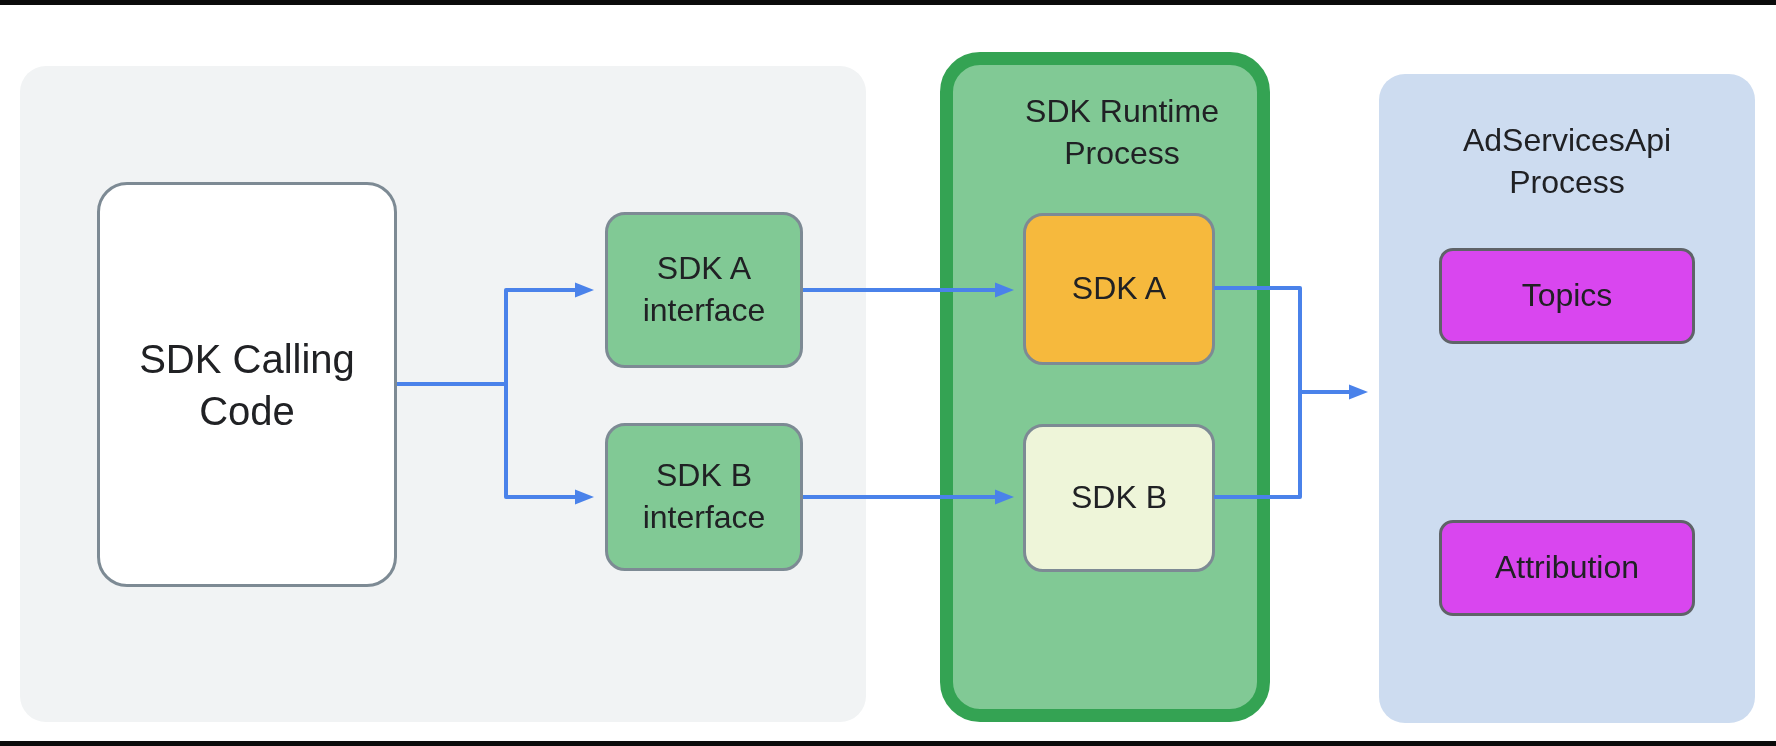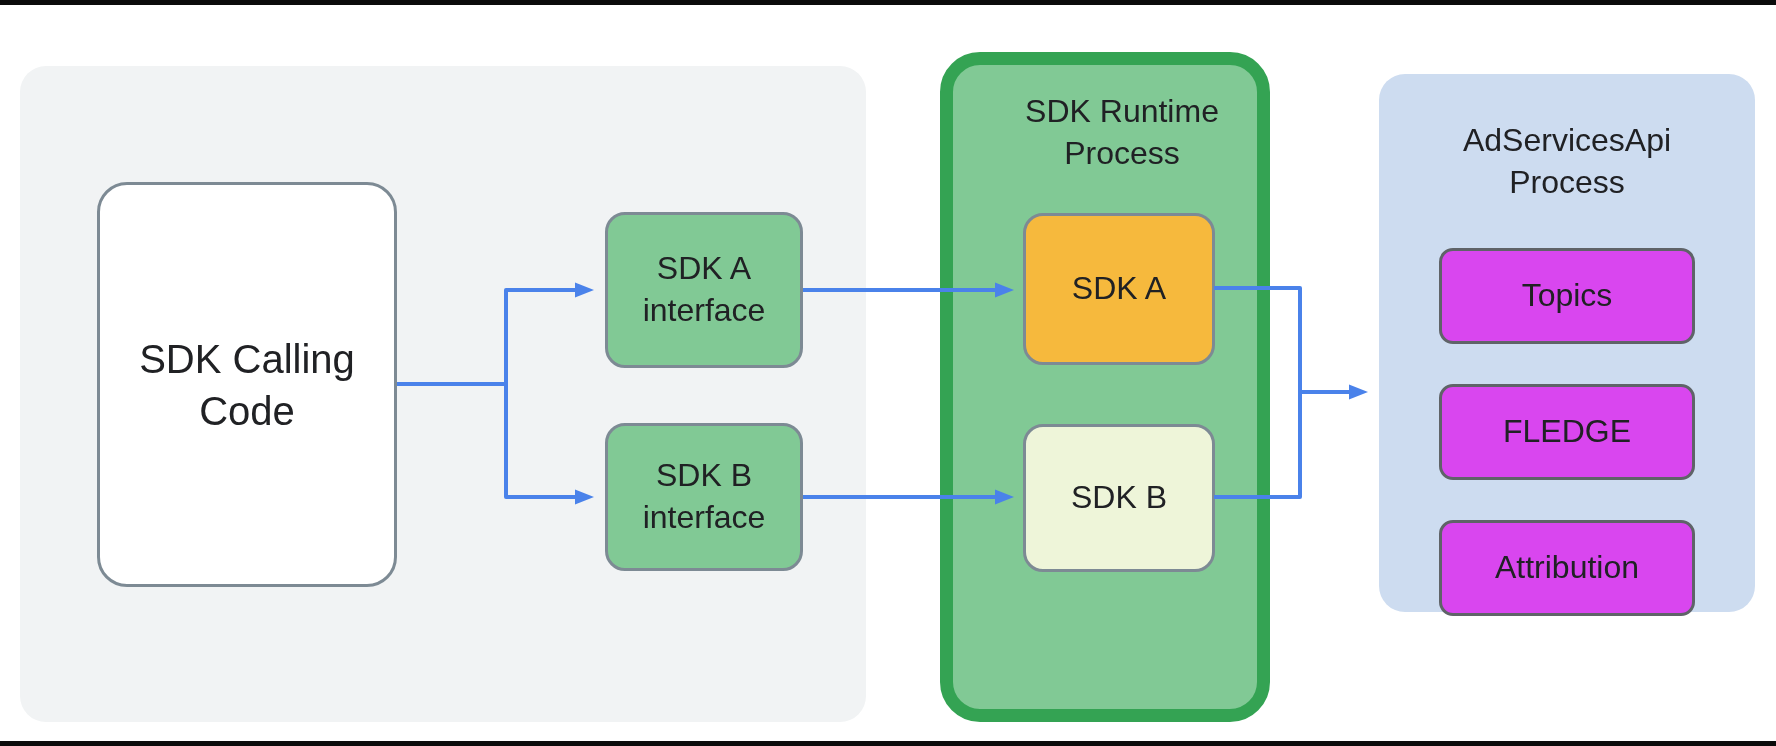--- a/index.html
+++ b/index.html
@@ -33,21 +33,21 @@
     background: #f1f3f4;
     border-radius: 26px;
   }
   .container.runtime {
     left: 940px; top: 52px; width: 330px; height: 670px;
     background: #81c995;
     border: 13px solid #34a353;
     border-radius: 40px;
   }
   .container.adservices {
-    left: 1379px; top: 74px; width: 376px; height: 538px;
+    left: 1379px; top: 74px; width: 376px; height: 649px;
     background: #cddcf0;
     border-radius: 26px;
   }
 
   .title {
     position: absolute;
     font-size: 32px;
     font-weight: 500;
     line-height: 1.3;
     white-space: pre-line;
@@ -159,23 +159,20 @@
   </div>
 
   <div class="container adservices">
     <div class="title centered adservices-title">AdServicesApi
 Process</div>
 
     <div class="box api api-topics">
       <span class="label">Topics</span>
     </div>
 
-    <div class="box api api-fledge">
-      <span class="label">FLEDGE</span>
-    </div>
 
     <div class="box api api-attribution">
       <span class="label">Attribution</span>
     </div>
   </div>
 
   <svg class="arrows" viewBox="0 0 1776 746">
     <defs>
       <marker id="arrowhead" markerUnits="userSpaceOnUse" markerWidth="22" markerHeight="20" refX="14" refY="9" orient="auto">
         <path d="M1,1.5 L20,9 L1,16.5 Z" fill="#4a82ea"></path>

